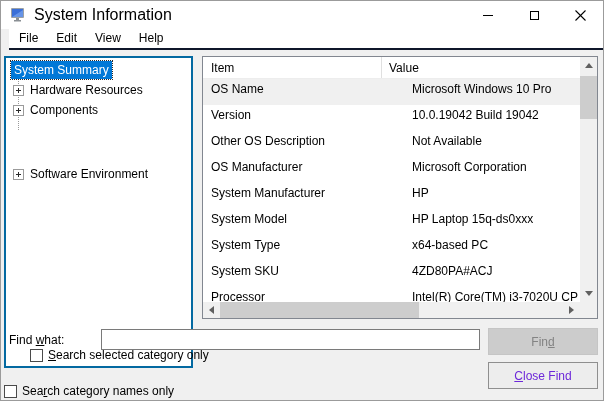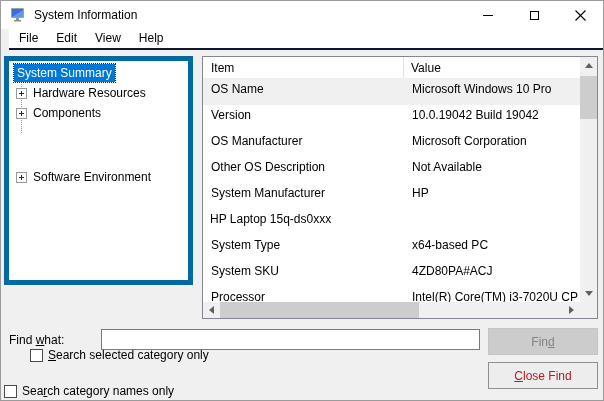--- a/index.html
+++ b/index.html
@@ -4,47 +4,47 @@
 <style>
   * { margin:0; padding:0; box-sizing:border-box; }
   html,body { width:604px; height:401px; }
   body { font-family:"Liberation Sans", sans-serif; font-size:12px; color:#000; }
 
   .window { position:relative; width:604px; height:401px; background:#f0f0f0; border:1px solid #9b9b9b; overflow:hidden; }
 
   
   .titlebar { position:absolute; left:0; top:0; width:100%; height:28px; background:#ffffff; }
   .app-icon { position:absolute; left:9px; top:6px; width:16px; height:16px; }
-  .window-title { position:absolute; left:33px; top:0; line-height:28px; font-size:12px; }
+  .window-title { position:absolute; left:33px; top:0; line-height:28px; font-size:16px; }
   .win-btns { position:absolute; right:0; top:0; height:28px; display:flex; }
   .win-btn { width:46px; height:28px; display:flex; align-items:center; justify-content:center; }
   .glyph-min { width:10px; height:1px; background:#000; }
   .glyph-max { width:9px; height:9px; border:1px solid #000; }
 
   
   .menubar { position:absolute; left:0; top:28px; width:100%; height:21px; background:#ffffff; border-bottom:2px solid #0f172a; display:flex; align-items:center;margin-left:8px; }
   .menu-item { padding:0 9px; line-height:21px; }
   .menu-item:first-child { margin-left:1px; }
 
   
-  .tree-panel { position:absolute; left:3px; top:55px; width:189px; height:229px; background:#fff; border:5px solid #0369a1; }
+  .tree-panel { position:absolute; left:3px; top:55px; width:189px; height:312px; background:#fff; border:2px solid #0369a1; }
   .tree-connector { position:absolute; left:12px; top:18px; height:54px; width:1px; border-left:1px dotted #9a9a9a; }
   .tree-item { position:absolute; left:0; width:100%; height:18px; line-height:18px; white-space:nowrap; }
   .tree-label { padding:0 3px; display:inline-block; }
   .tree-item.selected .tree-label { background:#0078d7; color:#fff; outline:1px dotted #2b2b2b; }
   .tree-item.root .tree-label { margin-left:5px; }
   .tree-item.child .tree-label { margin-left:21px; }
   .expand-box { position:absolute; left:7px; top:4px; width:11px; height:11px; border:1px solid #9a9a9a; background:#fff; }
   .expand-box::before { content:""; position:absolute; left:2px; top:4px; width:5px; height:1px; background:#2b2b2b; }
   .expand-box::after  { content:""; position:absolute; left:4px; top:2px; width:1px; height:5px; background:#2b2b2b; }
 
   
   .list-panel { position:absolute; left:201px; top:55px; width:396px; height:263px; background:#fff; border:1px solid #828790; }
   .lp-header { position:absolute; left:0; top:0; width:377px; height:22px; background:#fff; border-bottom:1px solid #ededed; display:flex; }
-  .lp-header .col-item { width:201px; padding-left:8px; line-height:22px; border-right:1px solid #e0e0e0; }
+  .lp-header .col-item { width:179px; padding-left:8px; line-height:22px; border-right:1px solid #e0e0e0; }
   .lp-header .col-value { flex:1; padding-left:7px; line-height:22px; }
   .lp-rows { position:absolute; left:0; top:22px; width:377px; height:223px; overflow:hidden; }
   .lp-row { display:flex; height:26px; line-height:21px; white-space:nowrap; }
   .lp-row.highlight { background:#f0f0f0; }
   .lp-row .c-item { width:202px; padding-left:8px; overflow:hidden; }
   .lp-row .c-value { flex:1; padding-left:7px; overflow:hidden; }
 
   
   .vscroll { position:absolute; right:0; top:0; width:17px; height:245px; background:#f0f0f0; }
   .vthumb { position:absolute; left:0; top:19px; width:17px; height:43px; background:#cdcdcd; }
@@ -57,21 +57,21 @@
   .tri-down { border-left:4px solid transparent; border-right:4px solid transparent; border-top:5px solid #606060; }
   .tri-left { border-top:4px solid transparent; border-bottom:4px solid transparent; border-right:5px solid #606060; }
   .tri-right { border-top:4px solid transparent; border-bottom:4px solid transparent; border-left:5px solid #606060; }
   .sb-corner { position:absolute; right:0; bottom:0; width:17px; height:16px; background:#f0f0f0; }
 
   
   .find-label { position:absolute; left:8px; top:330px; line-height:18px; }
   .find-input { position:absolute; left:100px; top:328px; width:379px; height:21px; border:1px solid #7a7a7a; background:#fff; font-family:"Liberation Sans", sans-serif; font-size:12px; padding:0 4px; outline:none; }
   .btn { position:absolute; left:487px; width:110px; height:27px; display:flex; align-items:center; justify-content:center; font-size:12px; }
   .btn-find { top:327px; background:#cccccc; border:1px solid #c5c5c5; color:#838383; }
-  .btn-close { top:361px; background:#ededed; border:1px solid #8f8f8f; color:#b91c1c; }
+  .btn-close { top:361px; background:#ededed; border:1px solid #8f8f8f; color:#6d28d9; }
   .checkbox-row { position:absolute; left:3px; height:16px; display:flex; align-items:center; }
   .cb-row1 { top:346px;margin-left:26px; }
   .cb-row2 { top:382px;text-align:right; }
   .cb-box { width:13px; height:13px; border:1px solid #4a4a4a; background:#fff; margin-right:5px; }
   .u { text-decoration:underline; }
 </style>
 </head>
 <body>
 
 <div class="window">
@@ -135,32 +135,33 @@
     <div class="lp-rows">
       <div class="lp-row highlight">
           <div class="c-item">OS Name</div>
           <div class="c-value">Microsoft Windows 10 Pro</div>
         </div>
       <div class="lp-row">
           <div class="c-item">Version</div>
           <div class="c-value">10.0.19042 Build 19042</div>
         </div>
       <div class="lp-row">
+          <div class="c-item">Other OS Description</div>
+          <div class="c-value">Not Available</div>
+        </div>
+      <div class="lp-row">
           <div class="c-item">OS Manufacturer</div>
           <div class="c-value">Microsoft Corporation</div>
         </div>
       <div class="lp-row">
-          <div class="c-item">Other OS Description</div>
-          <div class="c-value">Not Available</div>
-        </div>
-      <div class="lp-row">
           <div class="c-item">System Manufacturer</div>
           <div class="c-value">HP</div>
         </div>
       <div class="lp-row">
+          <div class="c-item">System Model</div>
           <div class="c-value">HP Laptop 15q-ds0xxx</div>
         </div>
       <div class="lp-row">
           <div class="c-item">System Type</div>
           <div class="c-value">x64-based PC</div>
         </div>
       <div class="lp-row">
           <div class="c-item">System SKU</div>
           <div class="c-value">4ZD80PA#ACJ</div>
         </div>

